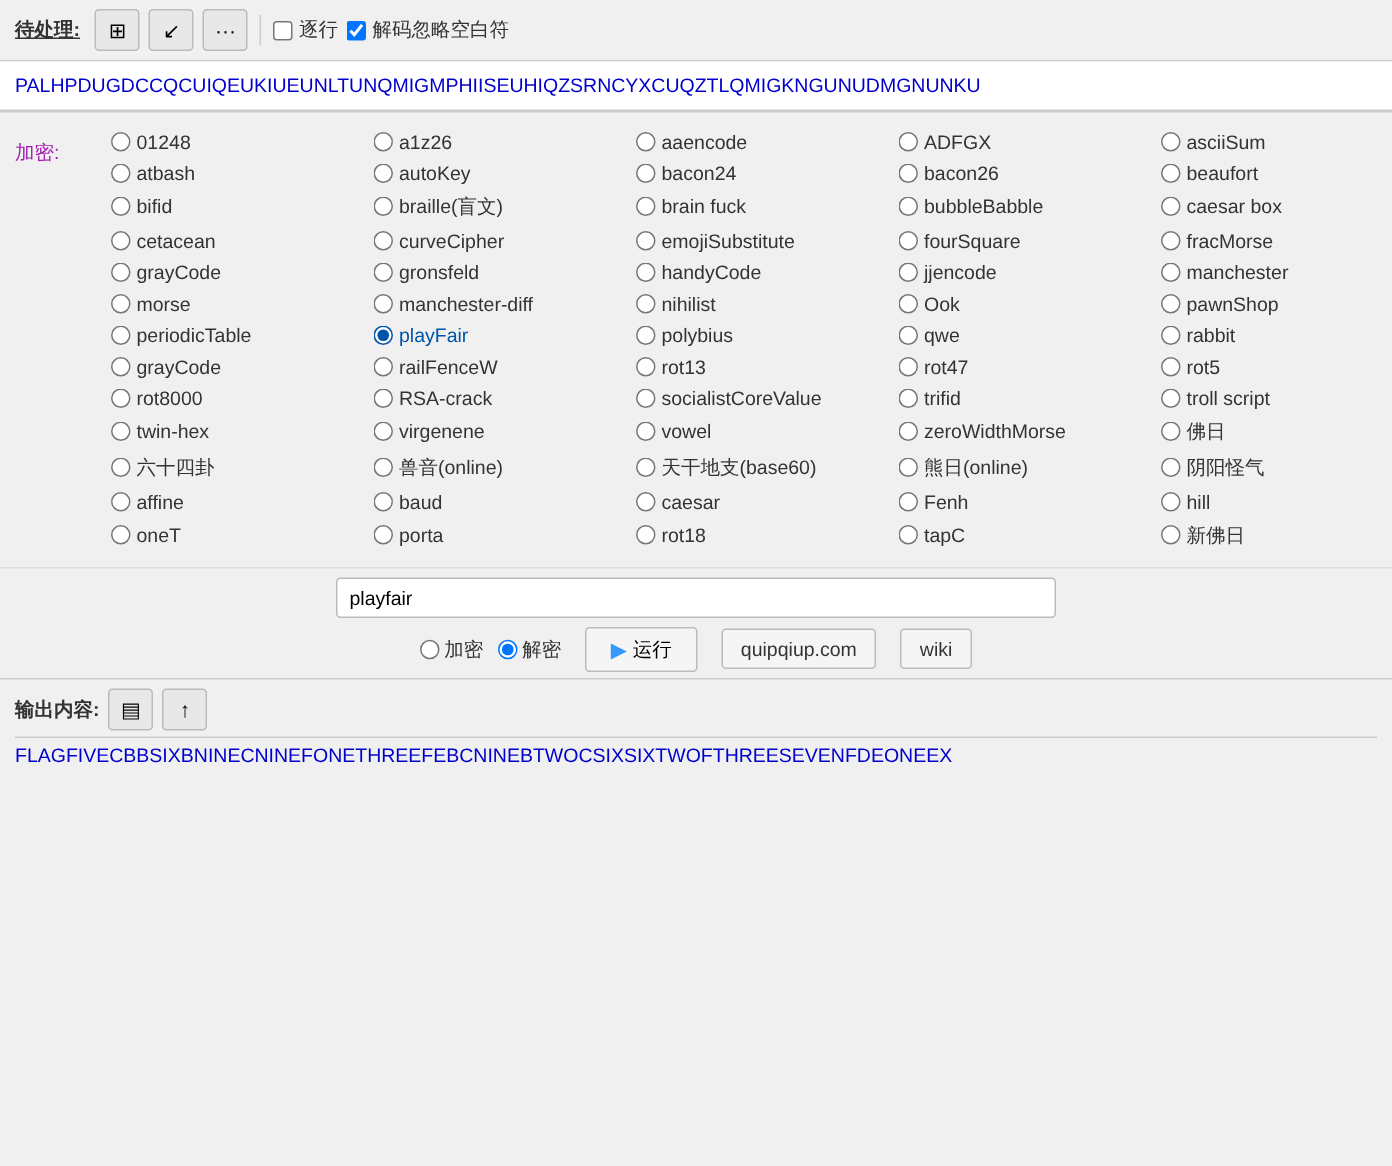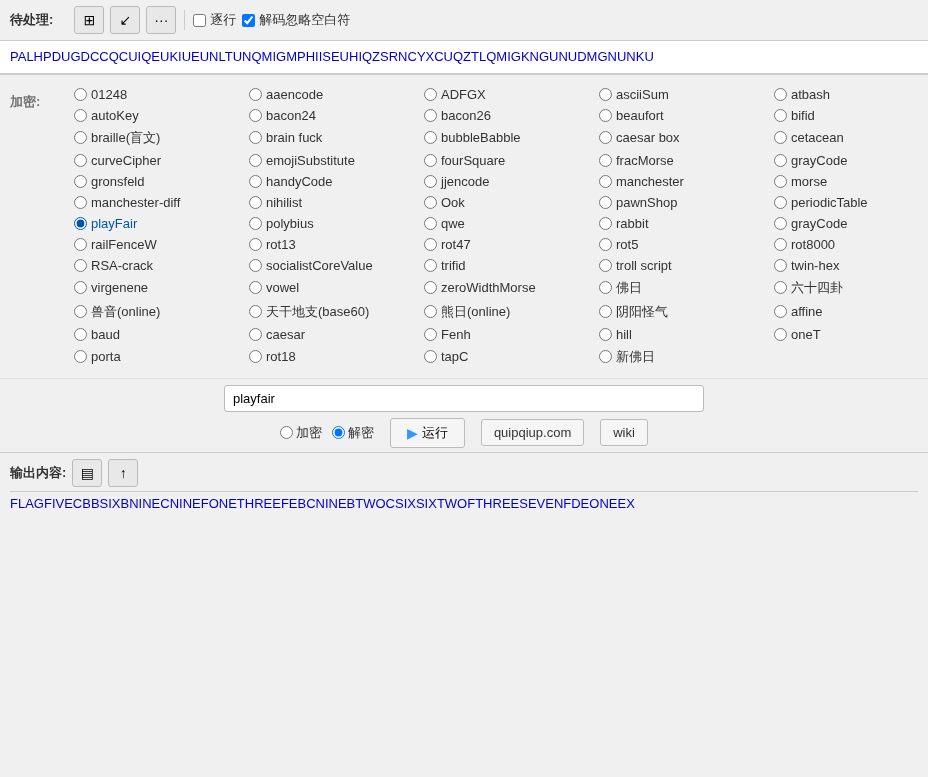--- a/index.html
+++ b/index.html
@@ -8,21 +8,22 @@
     .toolbar {
       display: flex;
       align-items: center;
       padding: 6px 10px;
       background: #f0f0f0;
       border-bottom: 1px solid #ccc;
       gap: 6px;
     }
     .toolbar-label {
       font-weight: bold;
-      margin-right: 15px;
+      margin-right: 4px;
+      text-decoration: underline;
     }
     .toolbar-btn {
       width: 30px;
       height: 28px;
       background: #e8e8e8;
       border: 1px solid #bbb;
       border-radius: 3px;
       cursor: pointer;
       display: flex;
       align-items: center;
@@ -50,22 +51,22 @@
 
     .main-content {
       display: flex;
       padding: 10px;
       gap: 10px;
     }
 
     .label-col {
       min-width: 50px;
       padding-top: 8px;
-      font-weight: bold;
-      color: #737373;
+      font-weight: normal;
+      color: #a21caf;
     }
 
     .cipher-grid {
       display: grid;
       grid-template-columns: repeat(5, 175px);
       gap: 2px 0px;
       flex: 1;
     }
 
     .cipher-item {
@@ -112,21 +113,20 @@
       justify-content: center;
       gap: 16px;
     }
     .radio-group {
       display: flex;
       align-items: center;
       gap: 10px;
     }
     .radio-item {
       display: flex;
-      align-items: center;
       gap: 3px;
       cursor: pointer;
     }
     .run-btn {
       background: #f5f5f5;
       border: 1px solid #bbb;
       border-radius: 3px;
       padding: 5px 16px;
       cursor: pointer;
       font-size: 13px;
@@ -197,20 +197,24 @@
 
 <hr class="mid-divider">
 
 <div class="main-content">
   <div class="label-col">加密:</div>
   <div class="cipher-grid" id="cipher-grid">
 
   <div class="cipher-item">
         <input type="radio" name="cipher" value="01248" style="">
         <label>01248</label>
+      </div>
+      <div class="cipher-item">
+        <input type="radio" name="cipher" value="a1z26" style="">
+        <label>a1z26</label>
       </div>
       <div class="cipher-item">
         <input type="radio" name="cipher" value="aaencode" style="">
         <label>aaencode</label>
       </div>
       <div class="cipher-item">
         <input type="radio" name="cipher" value="ADFGX" style="">
         <label>ADFGX</label>
       </div>
       <div class="cipher-item">

